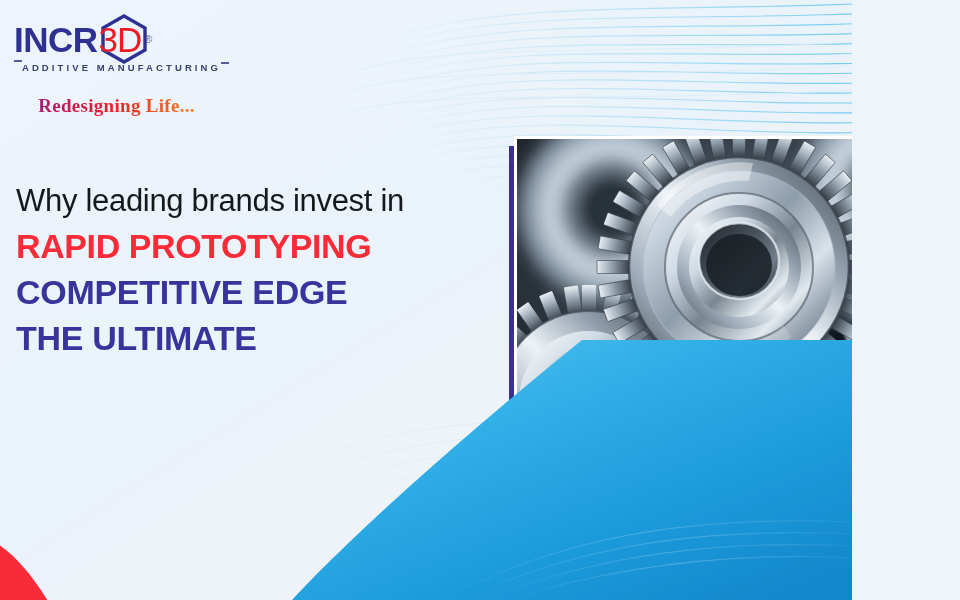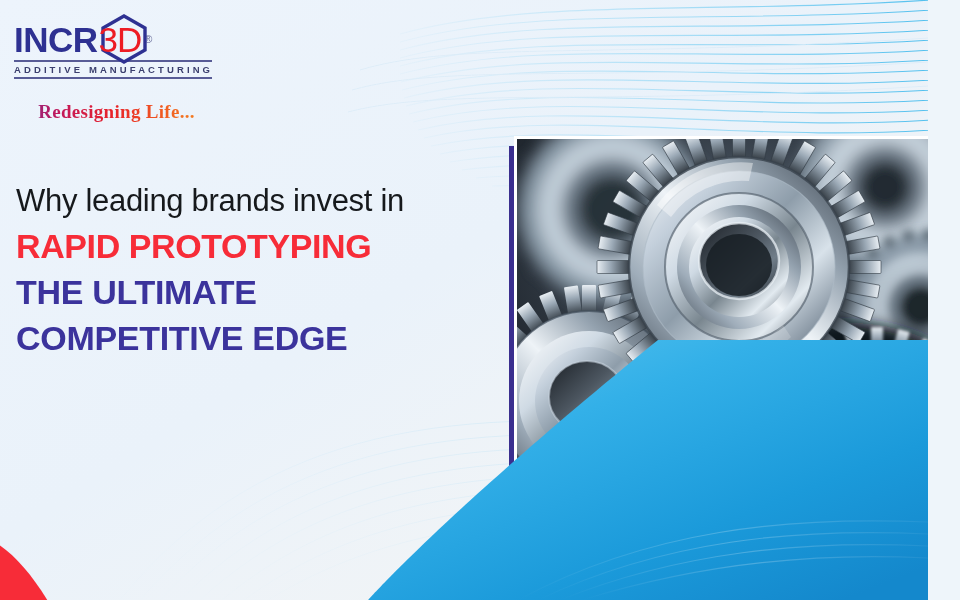--- a/index.html
+++ b/index.html
@@ -4,21 +4,21 @@
 <style>
   * { margin:0; padding:0; box-sizing:border-box; }
   html,body { width:960px; height:600px; overflow:hidden; }
   body {
     font-family:"Liberation Sans", sans-serif;
     background:#eef5fa;
     position:relative;
   }
   #banner {
     position:absolute; inset:0;
-    width:928px; height:600px;
+    width:852px; height:600px;
     overflow:hidden;
     background:linear-gradient(160deg,#eef4fb 0%,#e9f2fa 35%,#f2f5f7 65%,#f1f3f4 100%);
   }
 
   
   .bg-layer { position:absolute; inset:0; pointer-events:none; }
 
   
   #logo-block {
     position:absolute; left:14px; top:18px;
@@ -59,21 +59,21 @@
     font-weight:normal;
   }
   .logo-sub {
     font-size:9.5px;
     letter-spacing:3.1px;
     font-weight:bold;
     color:#3b3f6e;
     white-space:nowrap;
     margin-top:2px;
   }
-  .logo-sub-wrap { display:flex; flex-direction:column; }
+  .logo-sub-wrap { display:flex; flex-direction:row; }
   .logo-rule-top { width:198px; height:2px; background:#585c96; }
   .logo-rule-bot { width:198px; height:2px; background:#585c96; margin-top:2px;}
   .logo-tagline {
     margin-top:22px;
     font-family:"Liberation Serif", serif;
     font-weight:bold;
     font-size:19px;
     text-align:center;
     width:205px;
     letter-spacing:0.3px;
@@ -243,22 +243,22 @@
       <div class="logo-rule-top"></div>
       <div class="logo-sub">ADDITIVE  MANUFACTURING</div>
       <div class="logo-rule-bot"></div>
     </div>
     <div class="logo-tagline">Redesigning Life...</div>
   </div>
 
   <div id="headline">
     <div class="hl-line1">Why leading brands invest in</div>
     <div class="hl-red">RAPID PROTOTYPING</div>
+    <div class="hl-purple">COMPETITIVE EDGE</div>
     <div class="hl-purple">THE ULTIMATE</div>
-    <div class="hl-purple">COMPETITIVE EDGE</div>
   </div>
 
   <div id="hero-frame">
     <div id="hero-accent-left"></div>
     <div id="hero-accent-bottom"></div>
     <div id="hero-photo">
       <svg viewBox="0 0 431 331" preserveAspectRatio="xMidYMid slice">
         <defs>
           <radialGradient id="bgDark" cx="50%" cy="35%" r="85%">
             <stop offset="0%" stop-color="#5d6a78"></stop>

